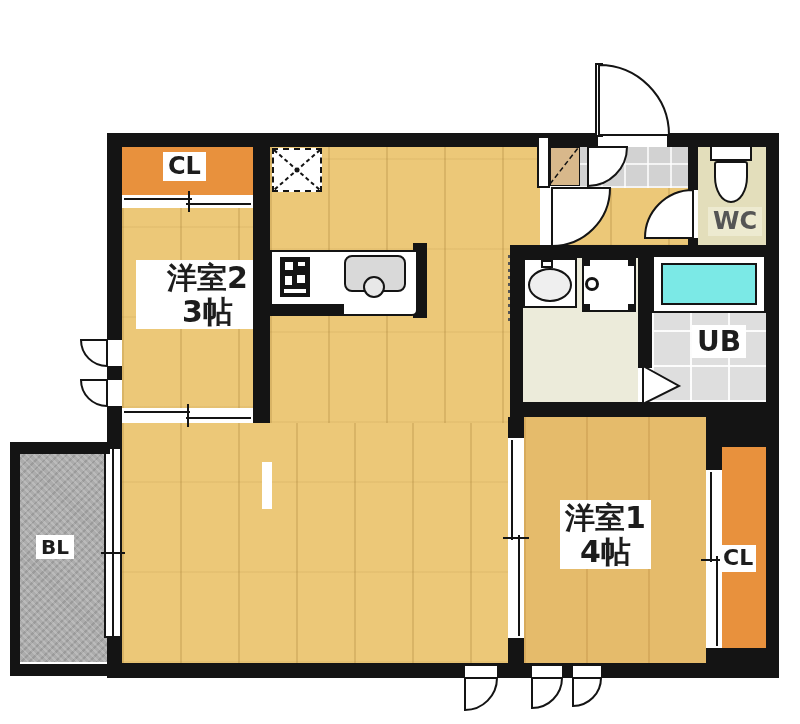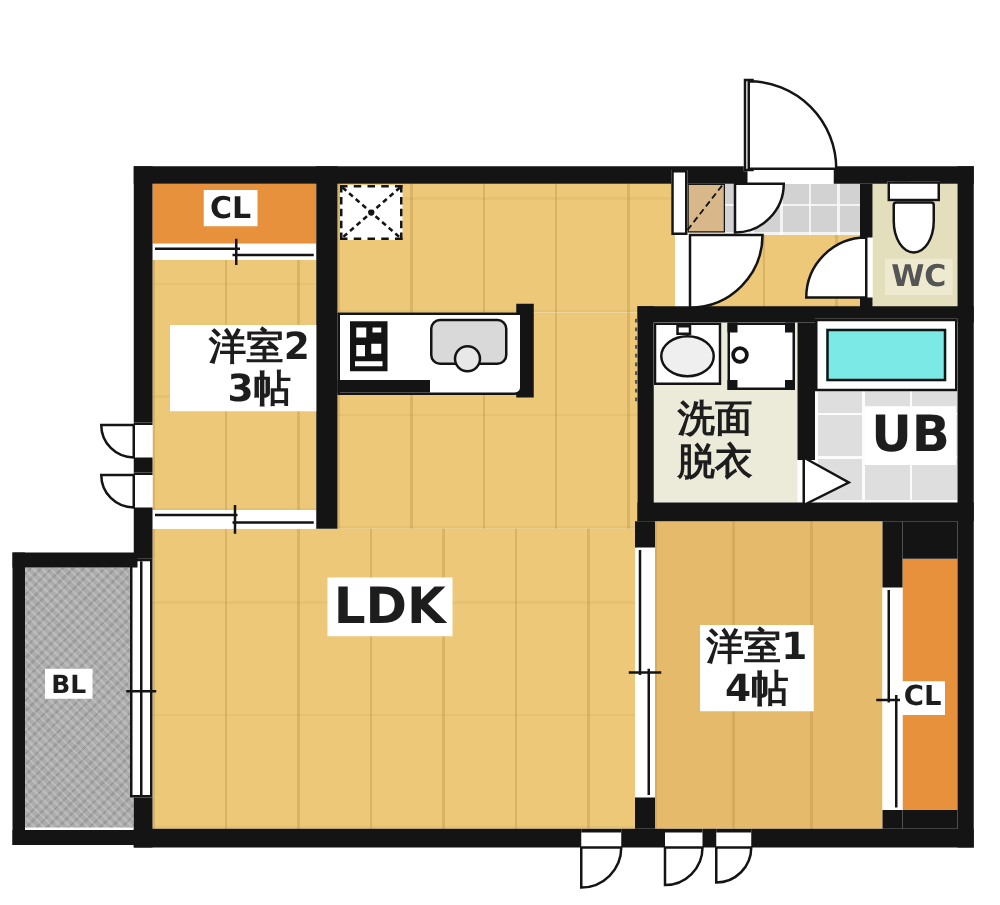--- a/index.html
+++ b/index.html
@@ -149,31 +149,27 @@
   </svg>
 
   <div class="lbl" style="left:163px;top:152px;font-size:24px;">
     <span>CL</span>
   </div>
   <div class="lbl" style="left:136px;top:260px;font-size:30px;padding-left:31px;">
     <span>洋室2</span><br>
     <span>3帖</span>
   </div>
   <div class="lbl" style="left:262px;top:462px;font-size:40px;">
-    <span>LDK</span><br>
+    <br>
   </div>
   <div class="lbl" style="left:560px;top:500px;font-size:30px;">
     <span>洋室1</span><br>
     <span>4帖</span>
   </div>
-  <div class="lbl" style="left:537px;top:318px;font-size:30px;background:transparent;">
-    <span>洗面</span><br>
-    <span>脱衣</span>
-  </div>
-  <div class="lbl" style="left:692px;top:325px;font-size:40px;">
+  <div class="lbl" style="left:692px;top:325px;font-size:28px;">
     <span>UB</span>
   </div>
   <div class="lbl" style="left:708px;top:207px;font-size:24px;color:#555;background:#EDEAD0;">
     <span>WC</span>
   </div>
   <div class="lbl" style="left:36px;top:535px;font-size:20px;">
     <span>BL</span>
   </div>
   <div class="lbl" style="left:720px;top:545px;font-size:22px;padding:1px 3px;">
     <span>CL</span>

